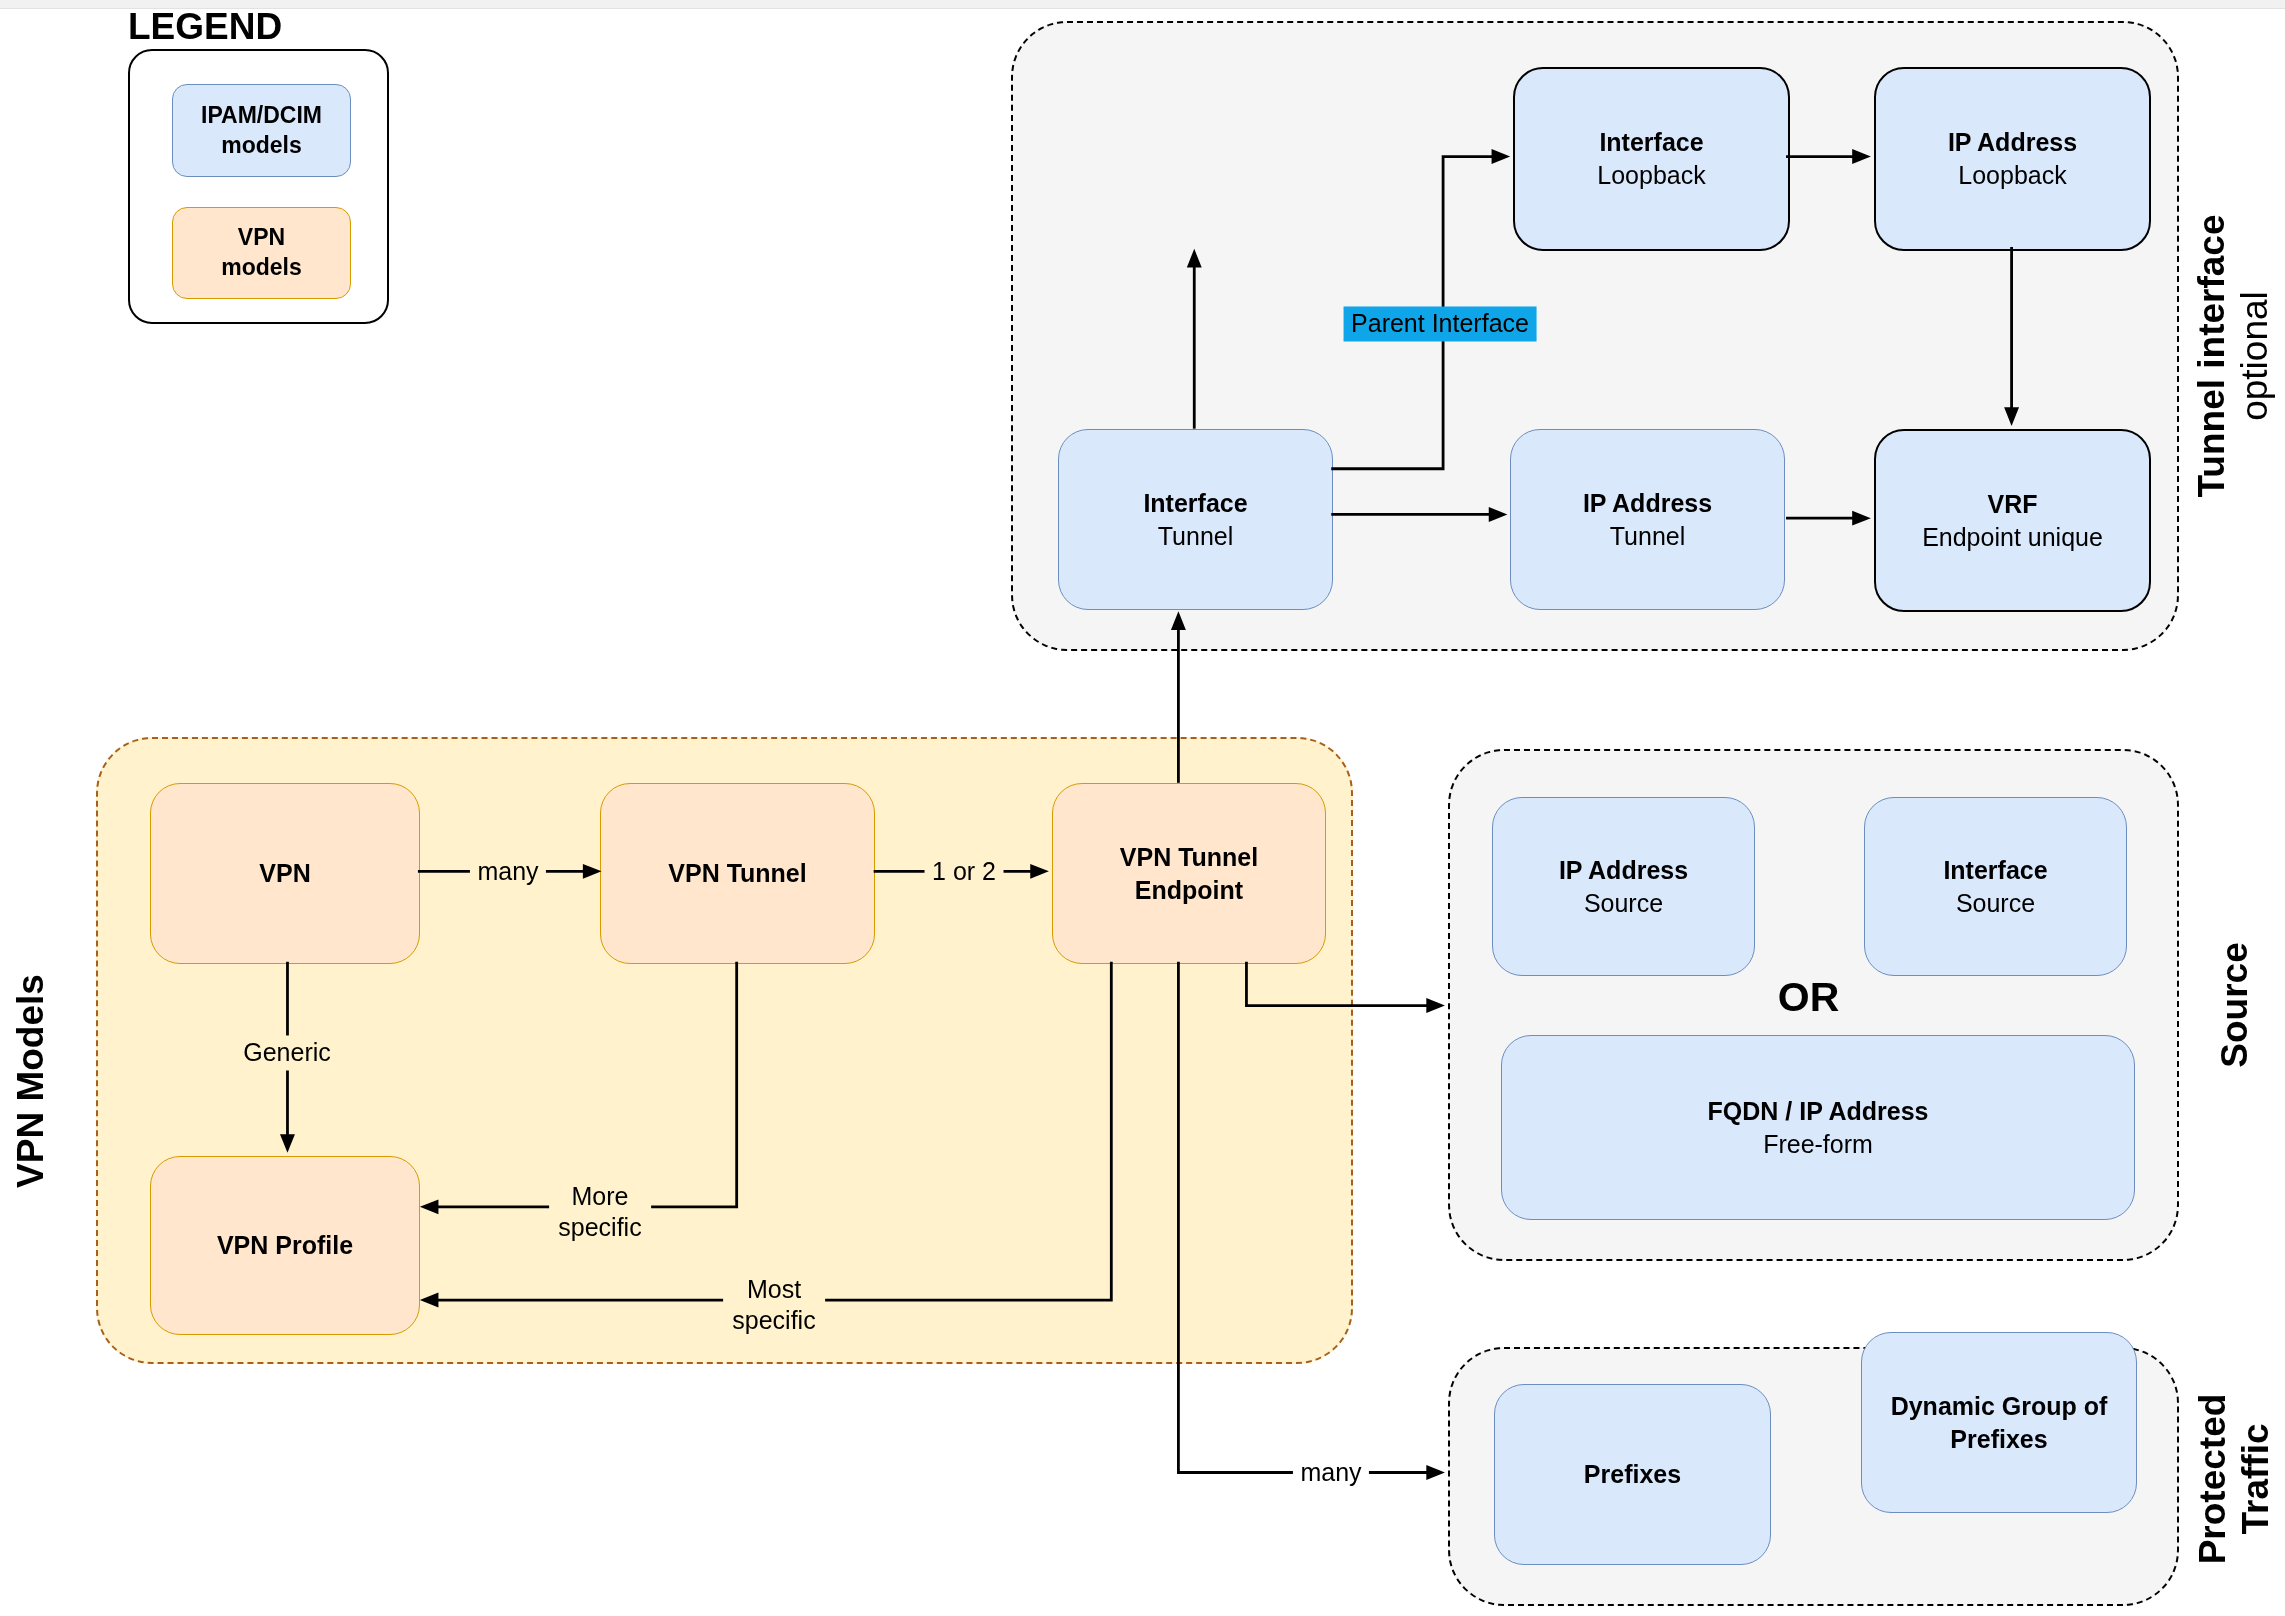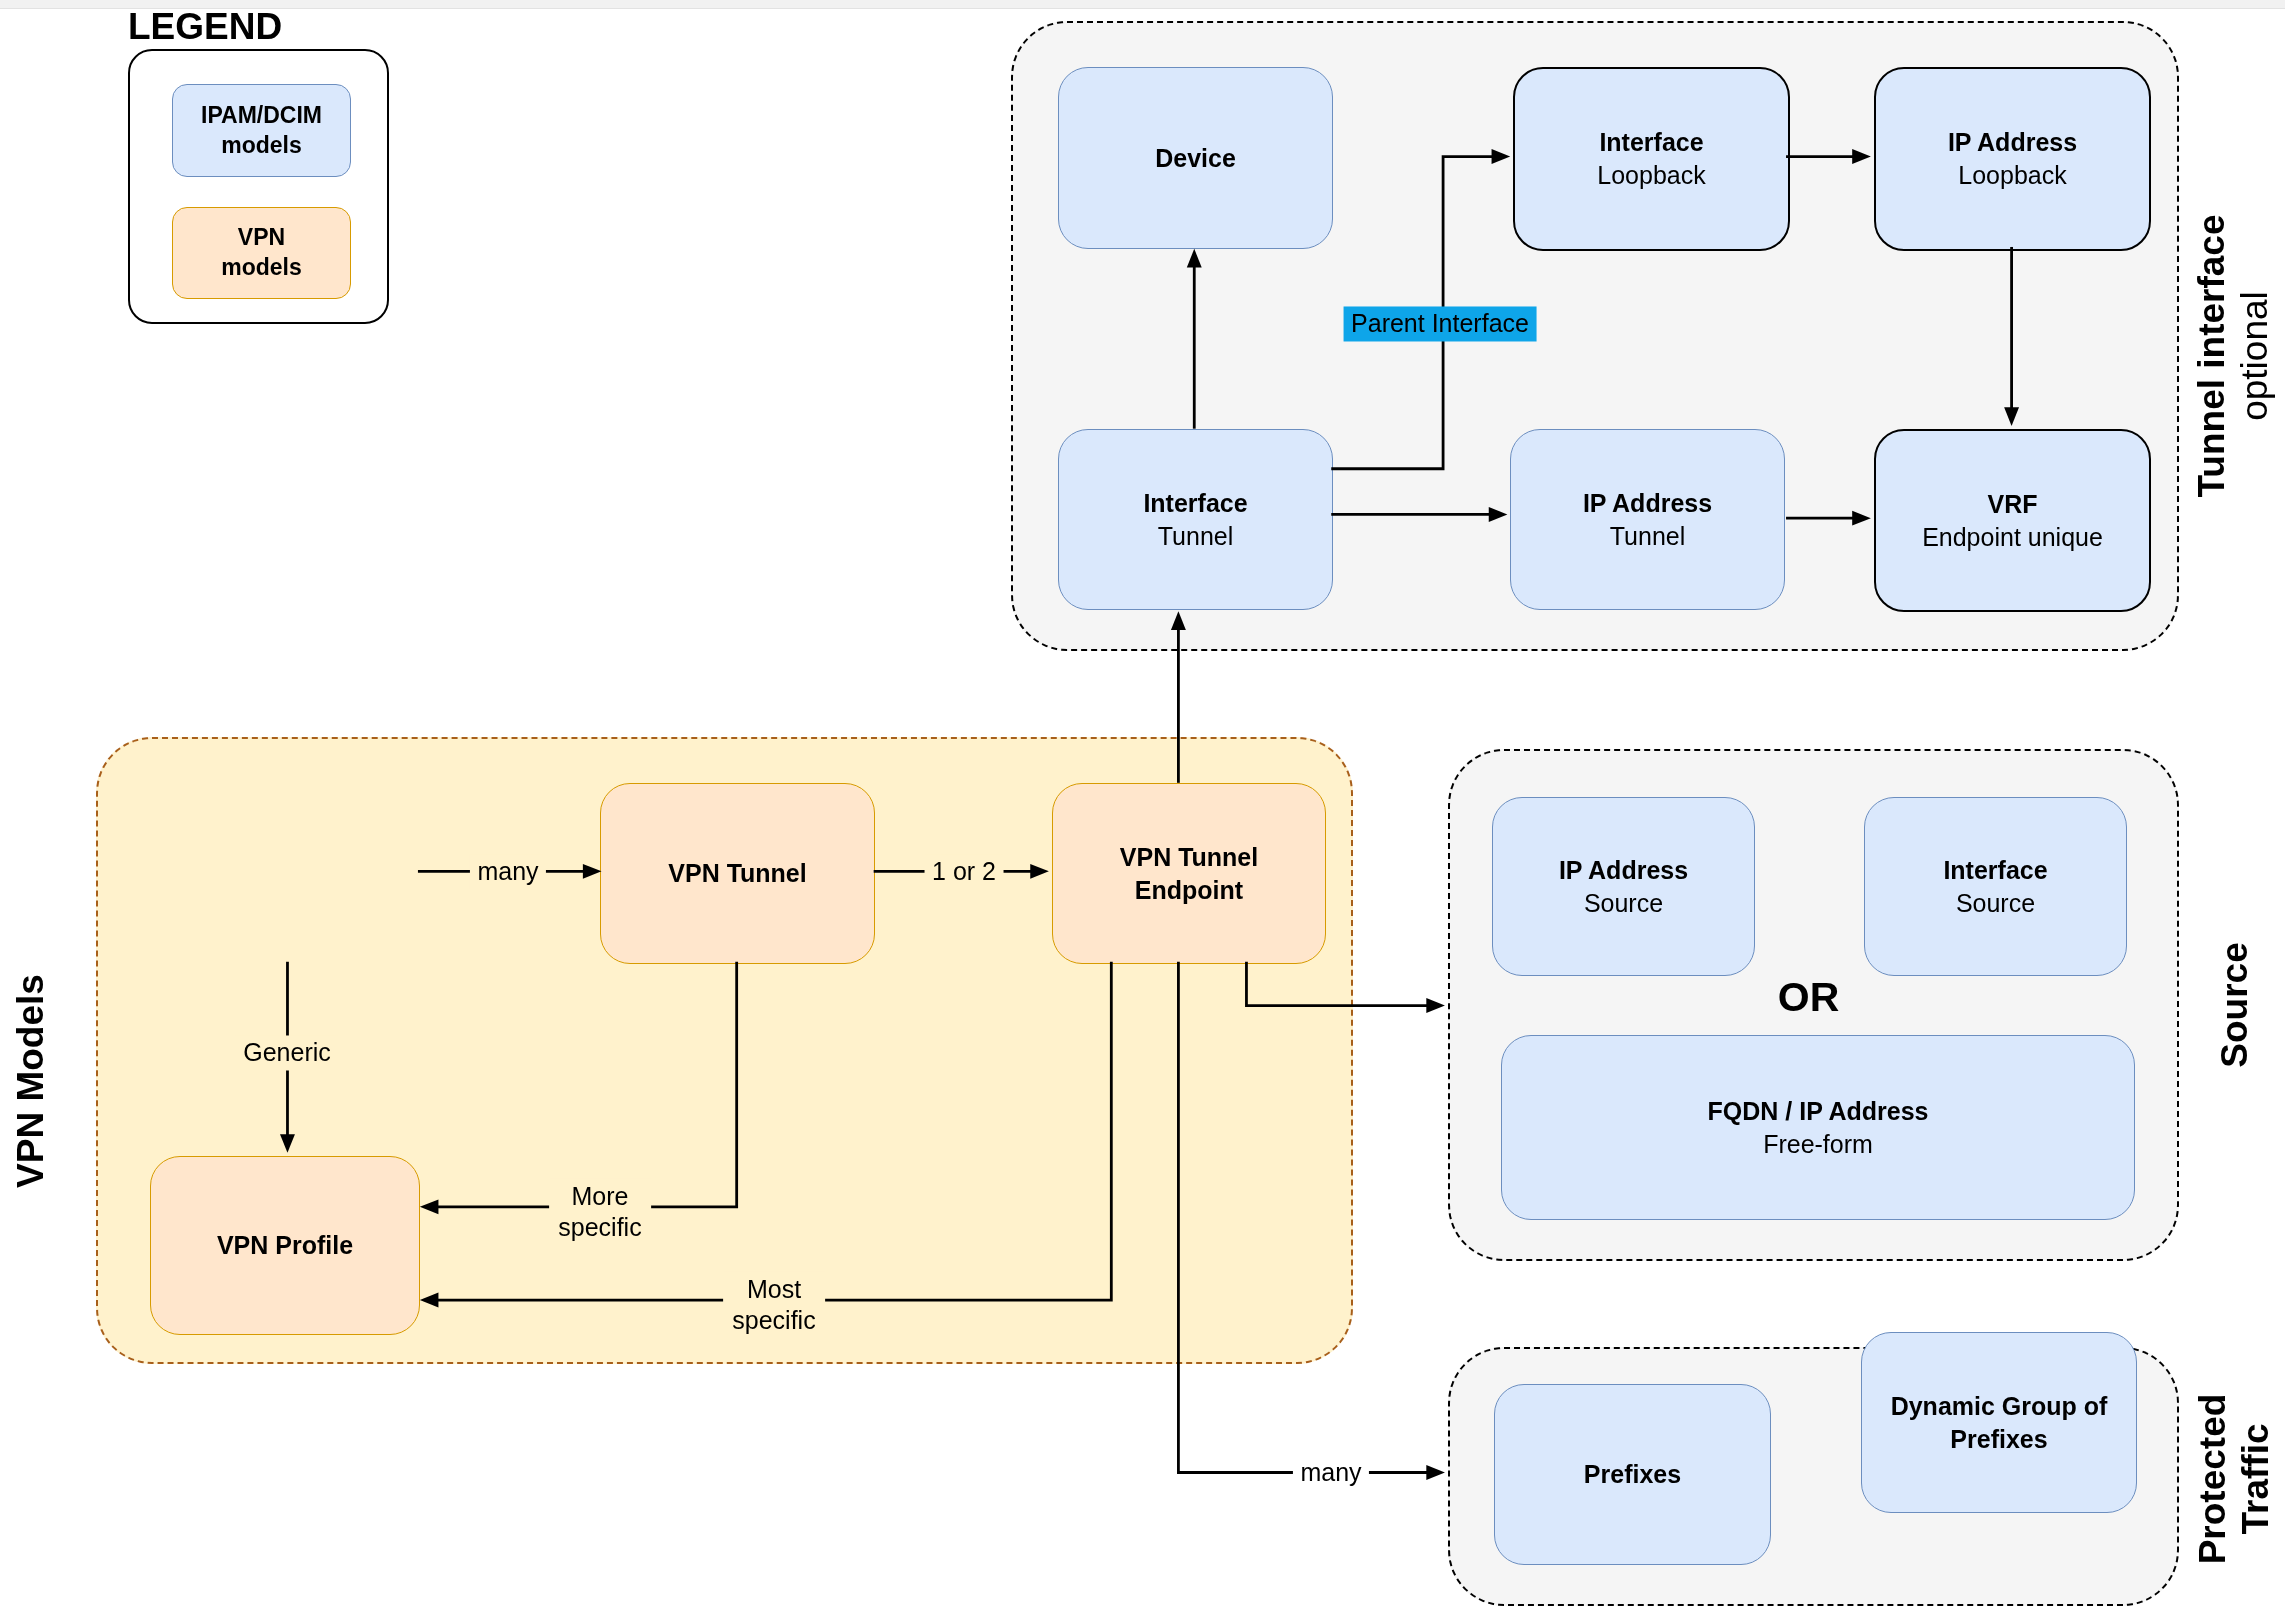--- a/index.html
+++ b/index.html
@@ -111,23 +111,20 @@
   </div>
   <div class="legend-item orange li-vpn">
     <span class="t">VPN models</span>
   </div>
 
   <div class="group gray g-tunnel"></div>
   <div class="group yellow g-vpn"></div>
   <div class="group gray g-source"></div>
   <div class="group gray g-protected"></div>
 
-  <div class="node blue n-device">
-    <span class="t">Device</span>
-  </div>
   <div class="node blue-black n-if-loop">
     <span class="t">Interface</span>
     <span class="s">Loopback</span>
   </div>
   <div class="node blue-black n-ip-loop">
     <span class="t">IP Address</span>
     <span class="s">Loopback</span>
   </div>
   <div class="node blue n-if-tun">
     <span class="t">Interface</span>
@@ -135,20 +132,23 @@
   </div>
   <div class="node blue n-ip-tun">
     <span class="t">IP Address</span>
     <span class="s">Tunnel</span>
   </div>
   <div class="node blue-black n-vrf">
     <span class="t">VRF</span>
     <span class="s">Endpoint unique</span>
   </div>
 
+  <div class="node orange n-vpn">
+    <span class="t">VPN</span>
+  </div>
   <div class="node orange n-vpnt">
     <span class="t">VPN Tunnel</span>
   </div>
   <div class="node orange n-vpne">
     <span class="t">VPN Tunnel Endpoint</span>
   </div>
   <div class="node orange n-vpnp">
     <span class="t">VPN Profile</span>
   </div>
 

